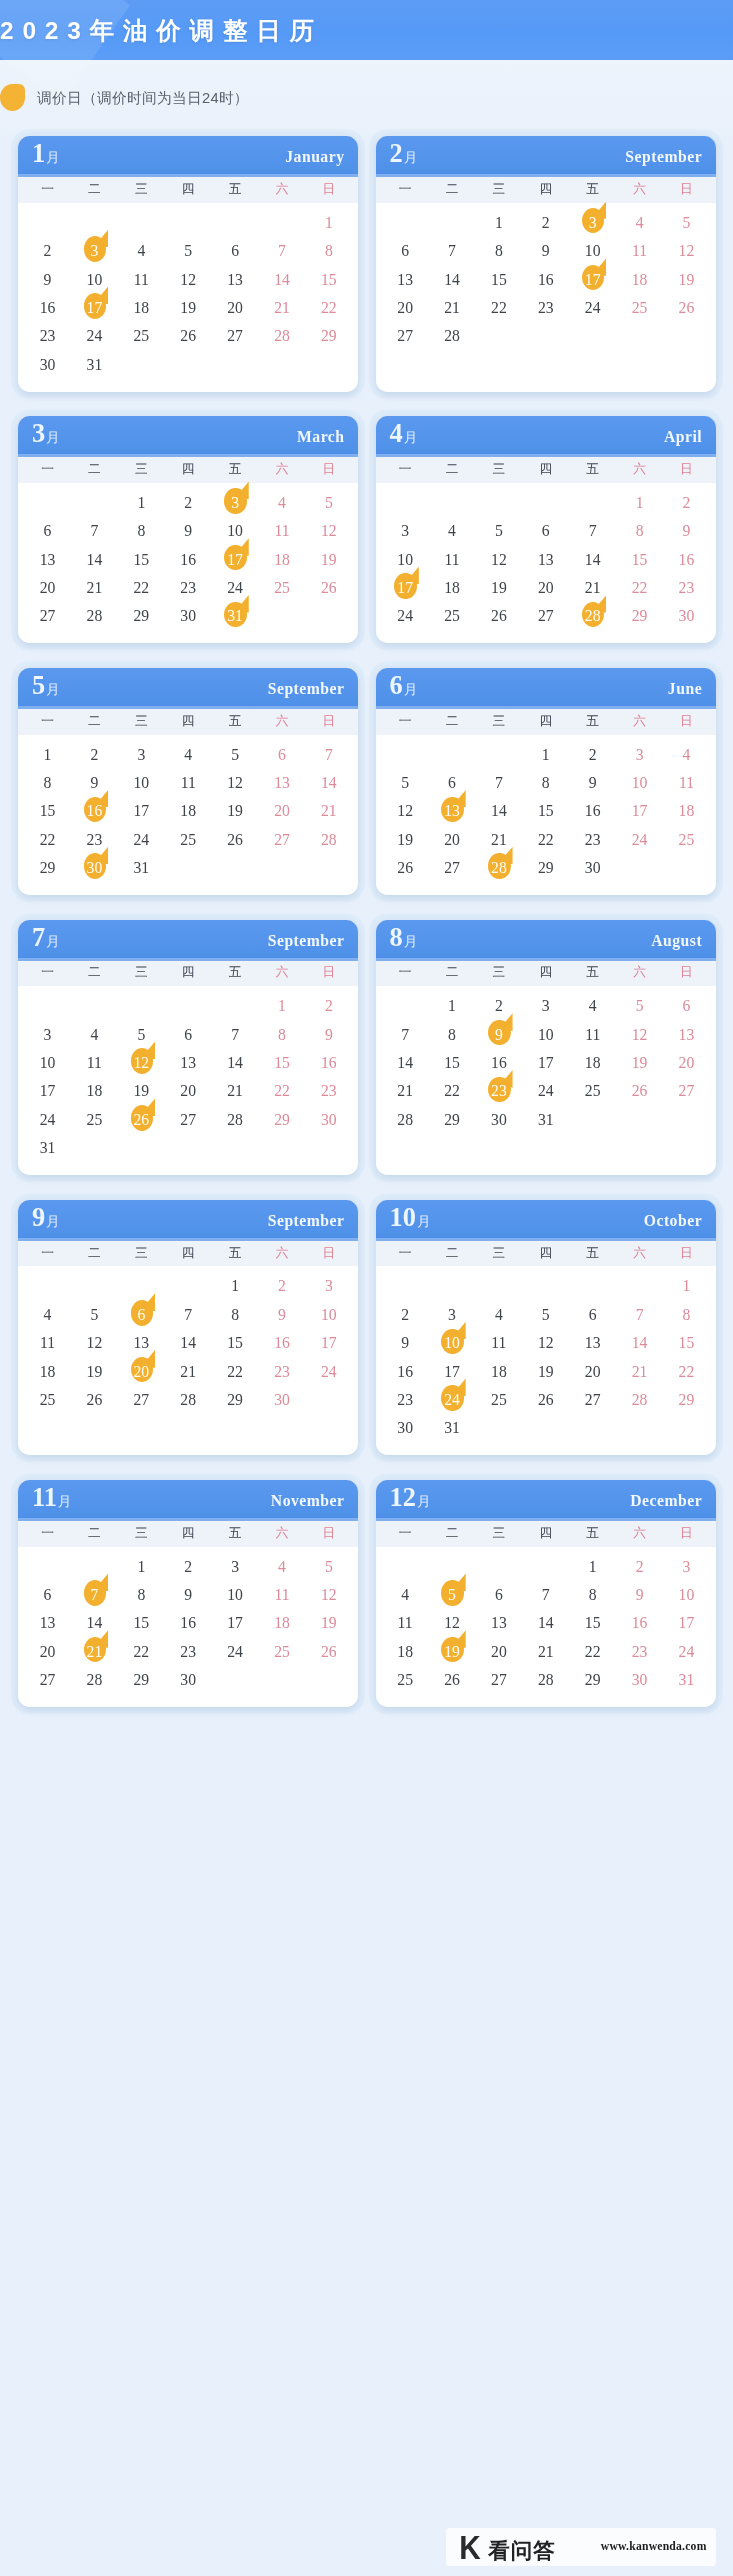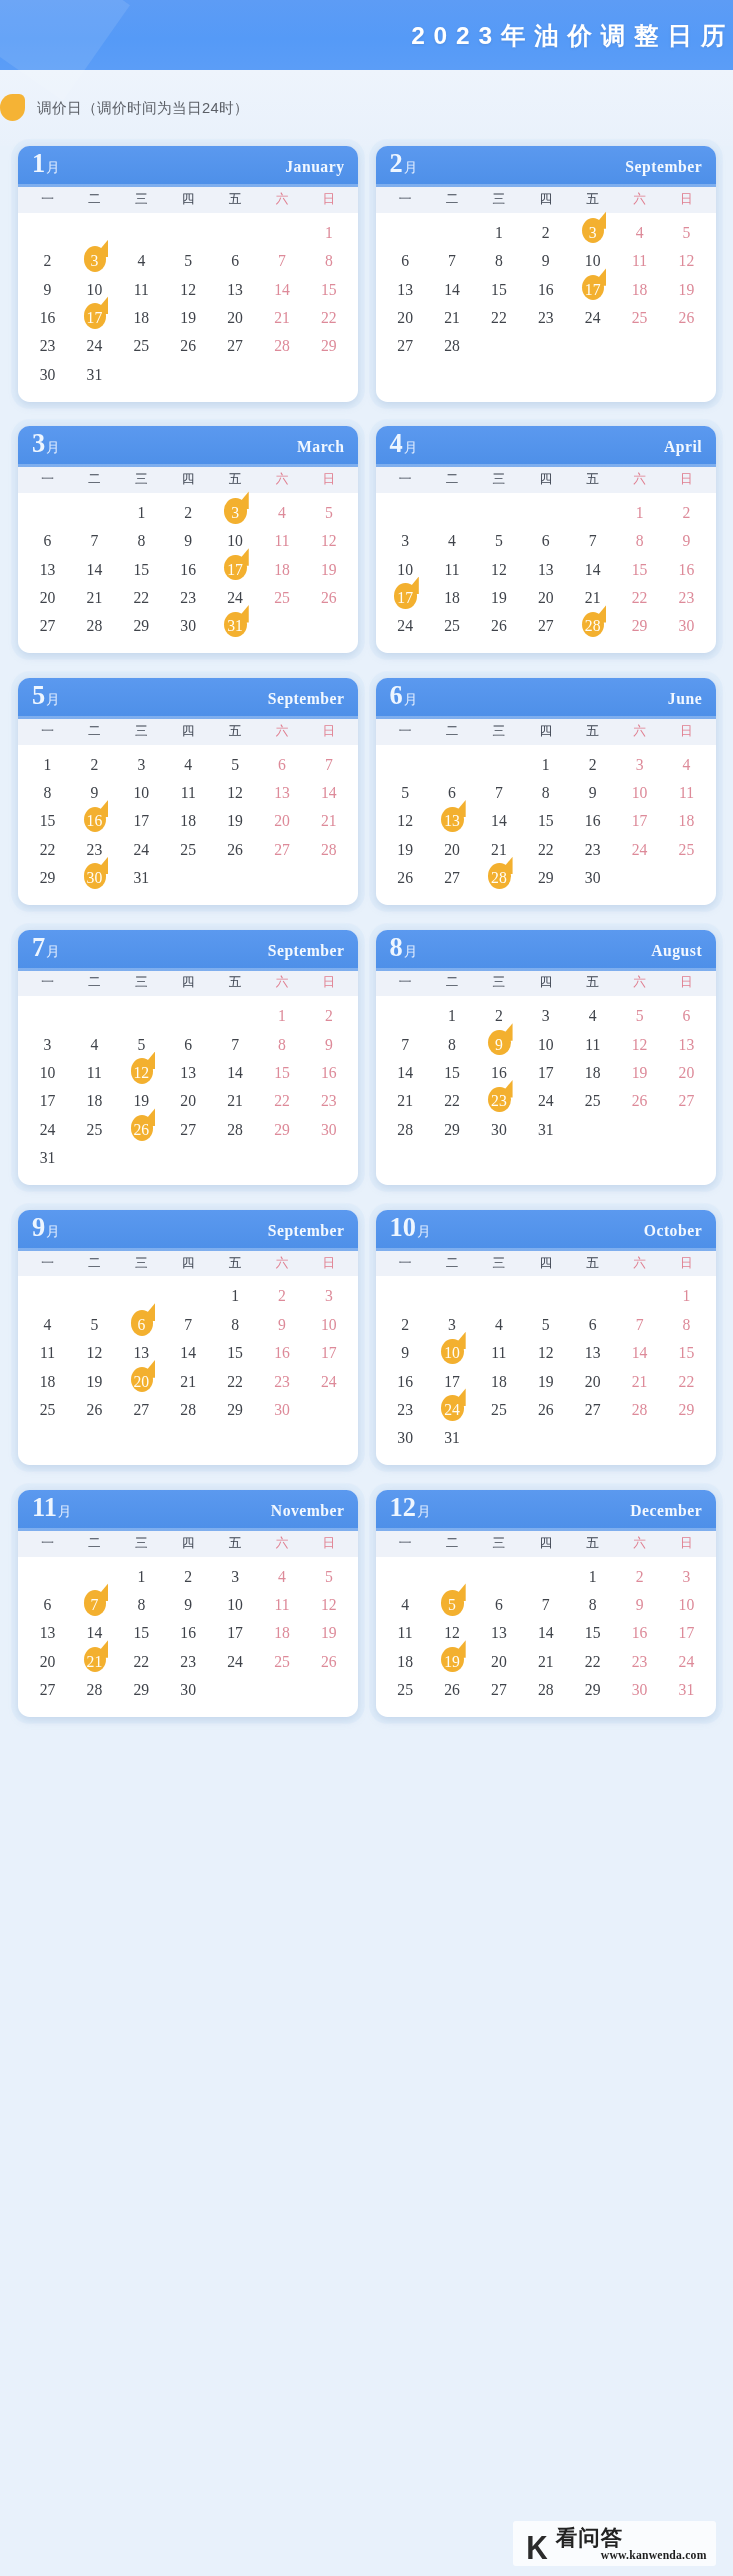--- a/index.html
+++ b/index.html
@@ -12,25 +12,25 @@
     background: #e8f1fb;
     width: 734px;
     height: 2576px;
     position: relative;
     overflow: hidden;
   }
 
   
   .banner {
     width: 734px;
-    height: 70px;
+    height: 60px;
     background: linear-gradient(180deg, #5d9cf5 0%, #559af7 55%, #5b9df7 100%);
     display: flex;
     align-items: center;
-    justify-content: flex-end;
+    justify-content: flex-start;
     position: relative;
   }
   .banner::before {
     content: "";
     position: absolute;
     left: -9.8px; top: -39px;
     width: 117px; height: 117px;
     background: rgba(255,255,255,0.10);
     transform: rotate(35deg);
   }
@@ -211,21 +211,21 @@
     border-radius: 2.9px;
   }
   .wm-logo {
     font-size: 33px;
     line-height: 0.85;
     font-weight: bold;
     color: #2b2b2b;
     font-family: "Liberation Sans", "DejaVu Sans", sans-serif;
     transform: scaleX(0.9);
   }
-  .wm-right { display: flex; flex-direction: column; align-items: flex-start; }
+  .wm-right { display: flex; flex-direction: row; align-items: flex-start; }
   .wm-cn {
     font-size: 21.5px;
     font-weight: bold;
     color: #222222;
     letter-spacing: 1px;
     font-family: "Liberation Sans", "DejaVu Sans", sans-serif;
     line-height: 1.05;
   }
   .wm-url {
     font-size: 11.7px;

